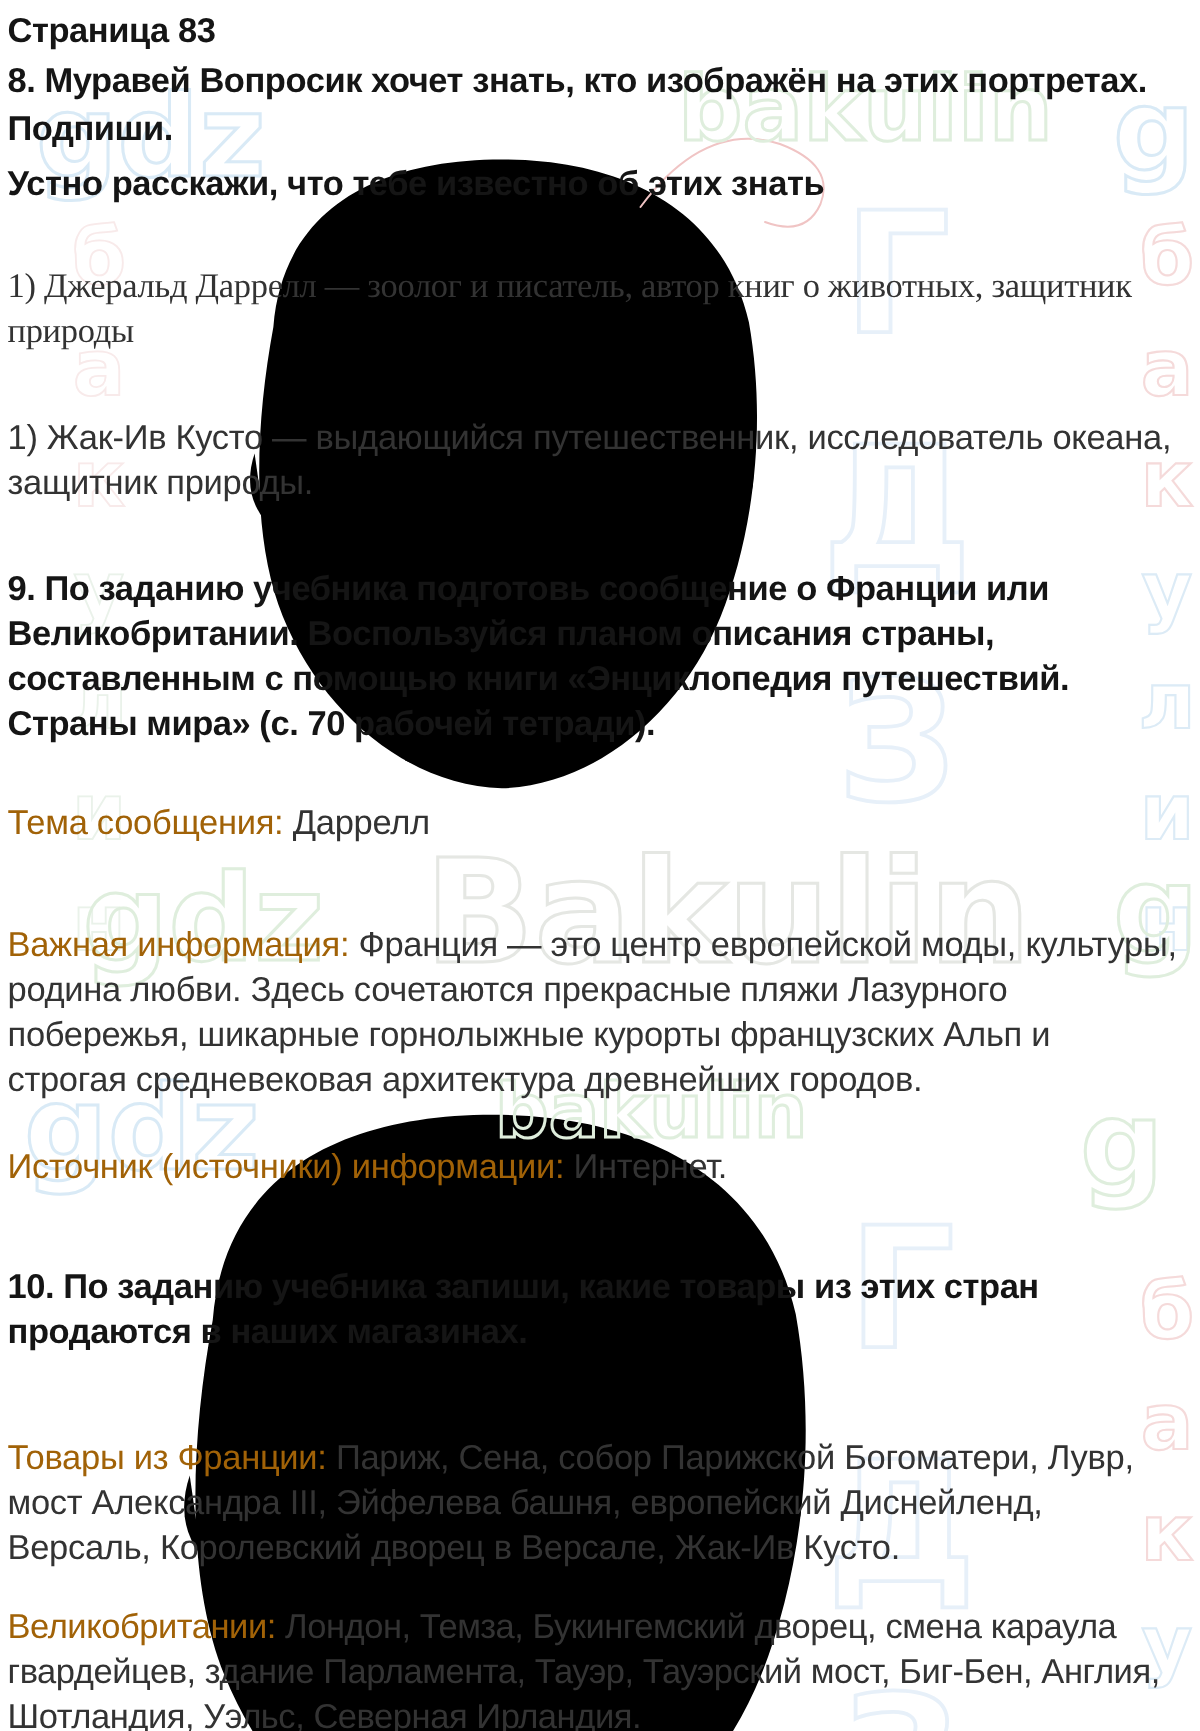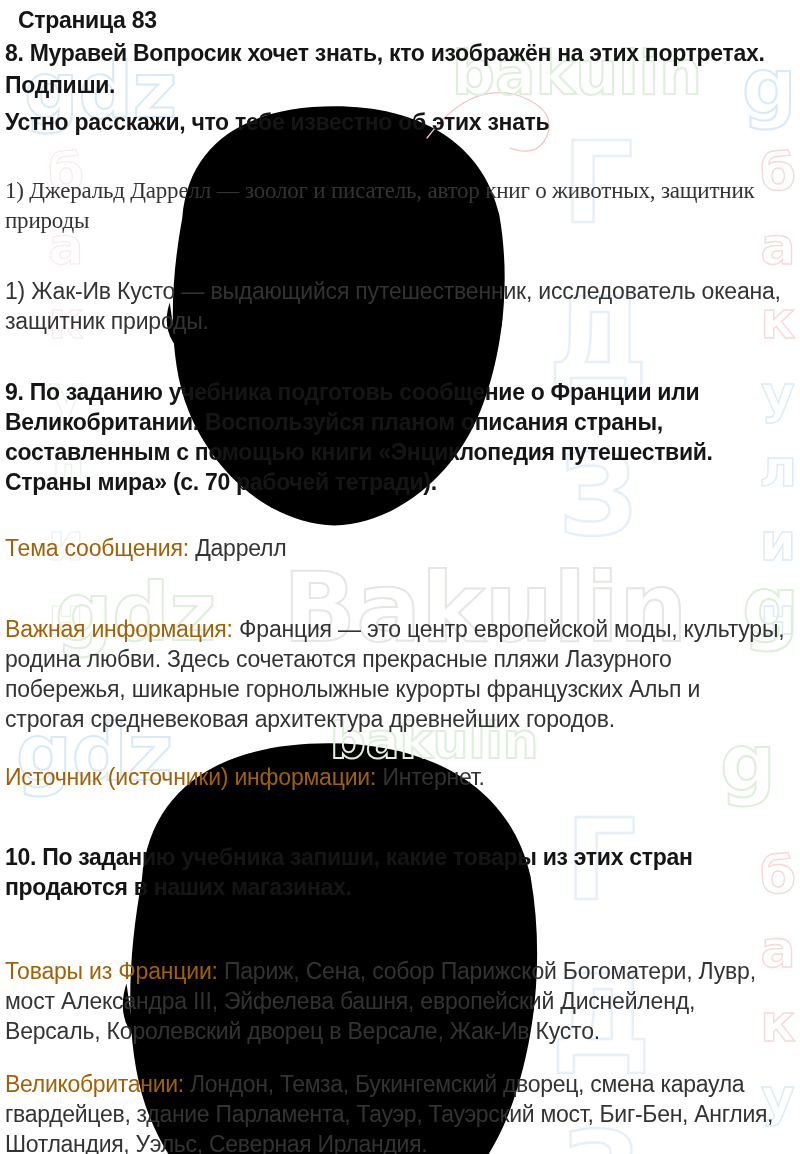--- a/index.html
+++ b/index.html
@@ -10,21 +10,21 @@
   }
   
   .layer-content{position:absolute;inset:0;z-index:2;}
   .p{
     position:absolute;left:5px;right:4px;
     font-size:23px;line-height:30px;letter-spacing:-0.2px;
     color:#333333;
   }
   .p.bold{font-weight:bold;color:#151515;letter-spacing:-0.3px;}
   .p b{font-weight:normal;color:#a16207;}
-  .t-title{top:5px;margin-left:13px;}
+  .t-title{top:5px;}
   .t-task8{top:37px;line-height:32px;}
   .t-sub8{top:107px;}
   .t-ans1{top:176px;font-family:Liberation Serif, serif;}
   .t-ans2{top:276px;}
   .t-task9{top:377px;}
   .t-theme{top:533px;}
   .t-info{top:614px;right:15px;}
   .t-source{top:762px;}
   .t-task10{top:842px;}
   .t-france{top:943px;right:25px;margin-top:13px;}

